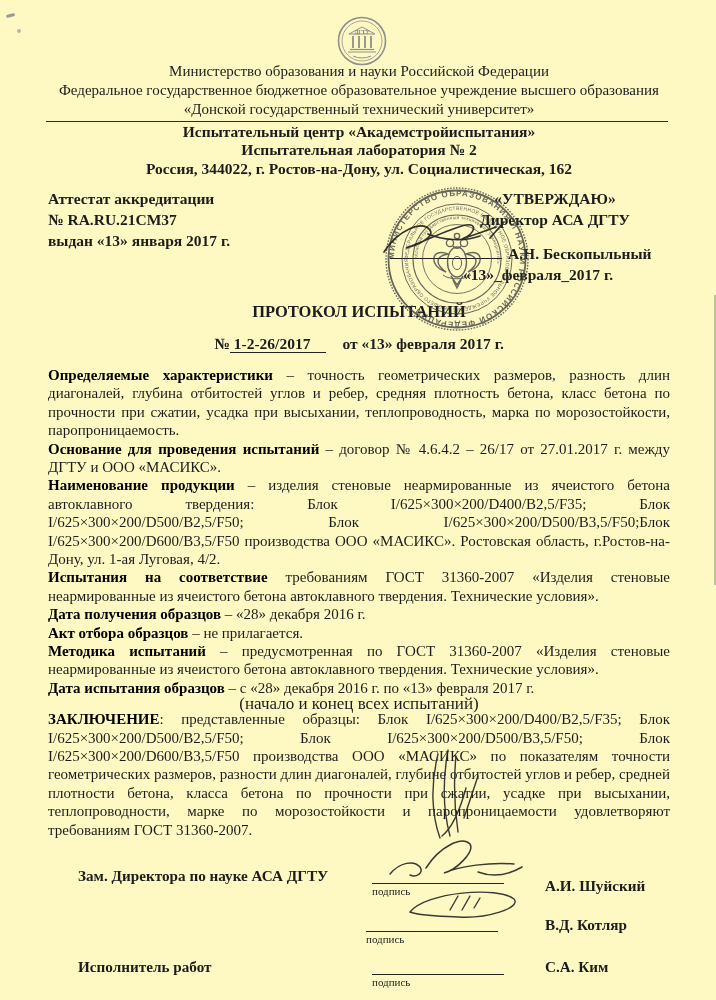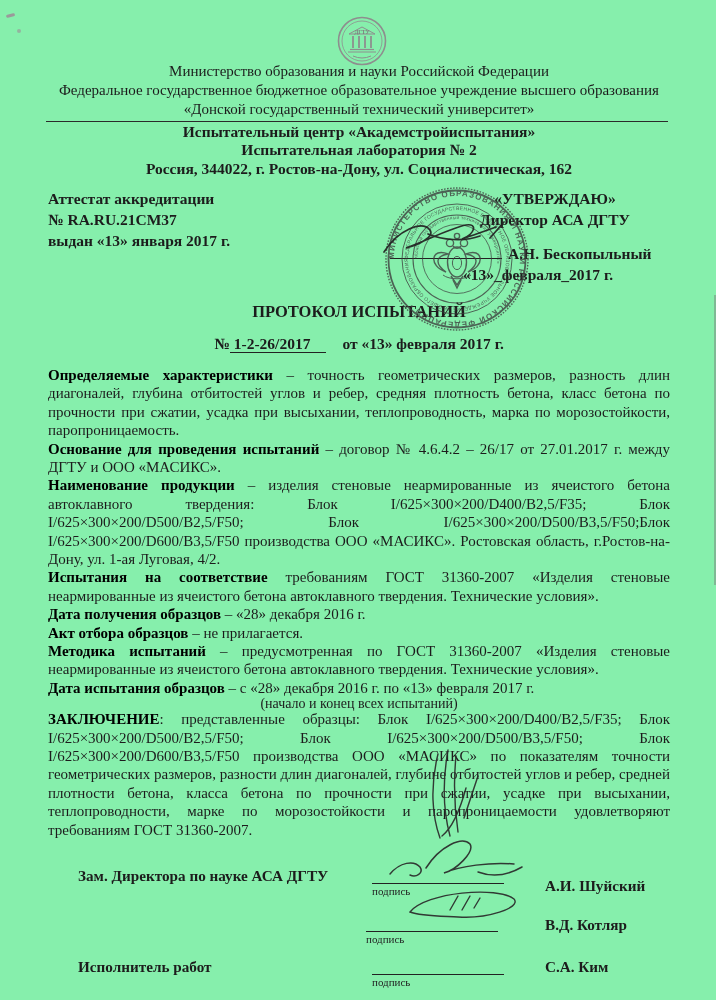--- a/index.html
+++ b/index.html
@@ -1,17 +1,17 @@
 <!DOCTYPE html>
 <html lang="ru"><head>
 <meta charset="utf-8">
 <style>
   html,body{margin:0;padding:0;background:#ffffff;}
   .page{
-    position:relative;width:716px;height:1000px;background:#86efac;
+    position:relative;width:716px;height:1000px;background:#fef9c3;
     font-family:"Liberation Serif","DejaVu Serif",serif;color:#1c1c1c;
     overflow:hidden;outline:1px solid #cfcfcf;
   }
   .content{padding:0 46px 0 48px;}
   
   .hdr{padding-top:62px;text-align:center;line-height:18.5px;font-size:15px;}
   .hdr p{margin:0;}
   .hdr .uline{margin-top:1px;}
   .hdr-rule{border:none;border-top:1.6px solid #2a2a2a;margin:2px 0 1px -2px;width:622px;}
   .hdr-bold p{margin:0;font-weight:bold;font-size:15.5px;line-height:18.8px;}
@@ -28,21 +28,21 @@
   
   .title{ text-align:center;margin-top:4px;}
   .title h1{margin:14px;font-size:16.5px;line-height:19px;}
   .title .t2{margin:1px 0 0;font-size:15.5px;font-weight:bold;}
   .num-ul{border-bottom:1.3px solid #222;padding:0 16px 0 4px;}
   .t2 .rest{margin-left:16px;}
   
   .doc{margin-top:13px;font-size:15px;line-height:18.4px;text-align:justify;}
   .doc p{margin:0;}
   .doc b{color:#000;}
-  .note-small{text-align:center;font-size:14px;line-height:13px;margin:0;}
+  .note-small{text-align:center;font-size:17px;line-height:13px;margin:0;}
   .concl{margin-top:12px;}
   
   .signs{position:relative;height:150px;margin-top:14px;font-size:15.2px;font-weight:bold;}
   .signs .role{position:absolute;left:30px;line-height:18.5px;}
   .signs .name{position:absolute;left:497px;}
   .sig-line{position:absolute;width:132px;border-bottom:1.5px solid #222;}
   .sig-cap{position:absolute;width:132px;font-weight:normal;font-size:11px;color:#222;}
   
   .abs{position:absolute;}
   .speck{position:absolute;background:#9a9a9a;border-radius:2px;}

